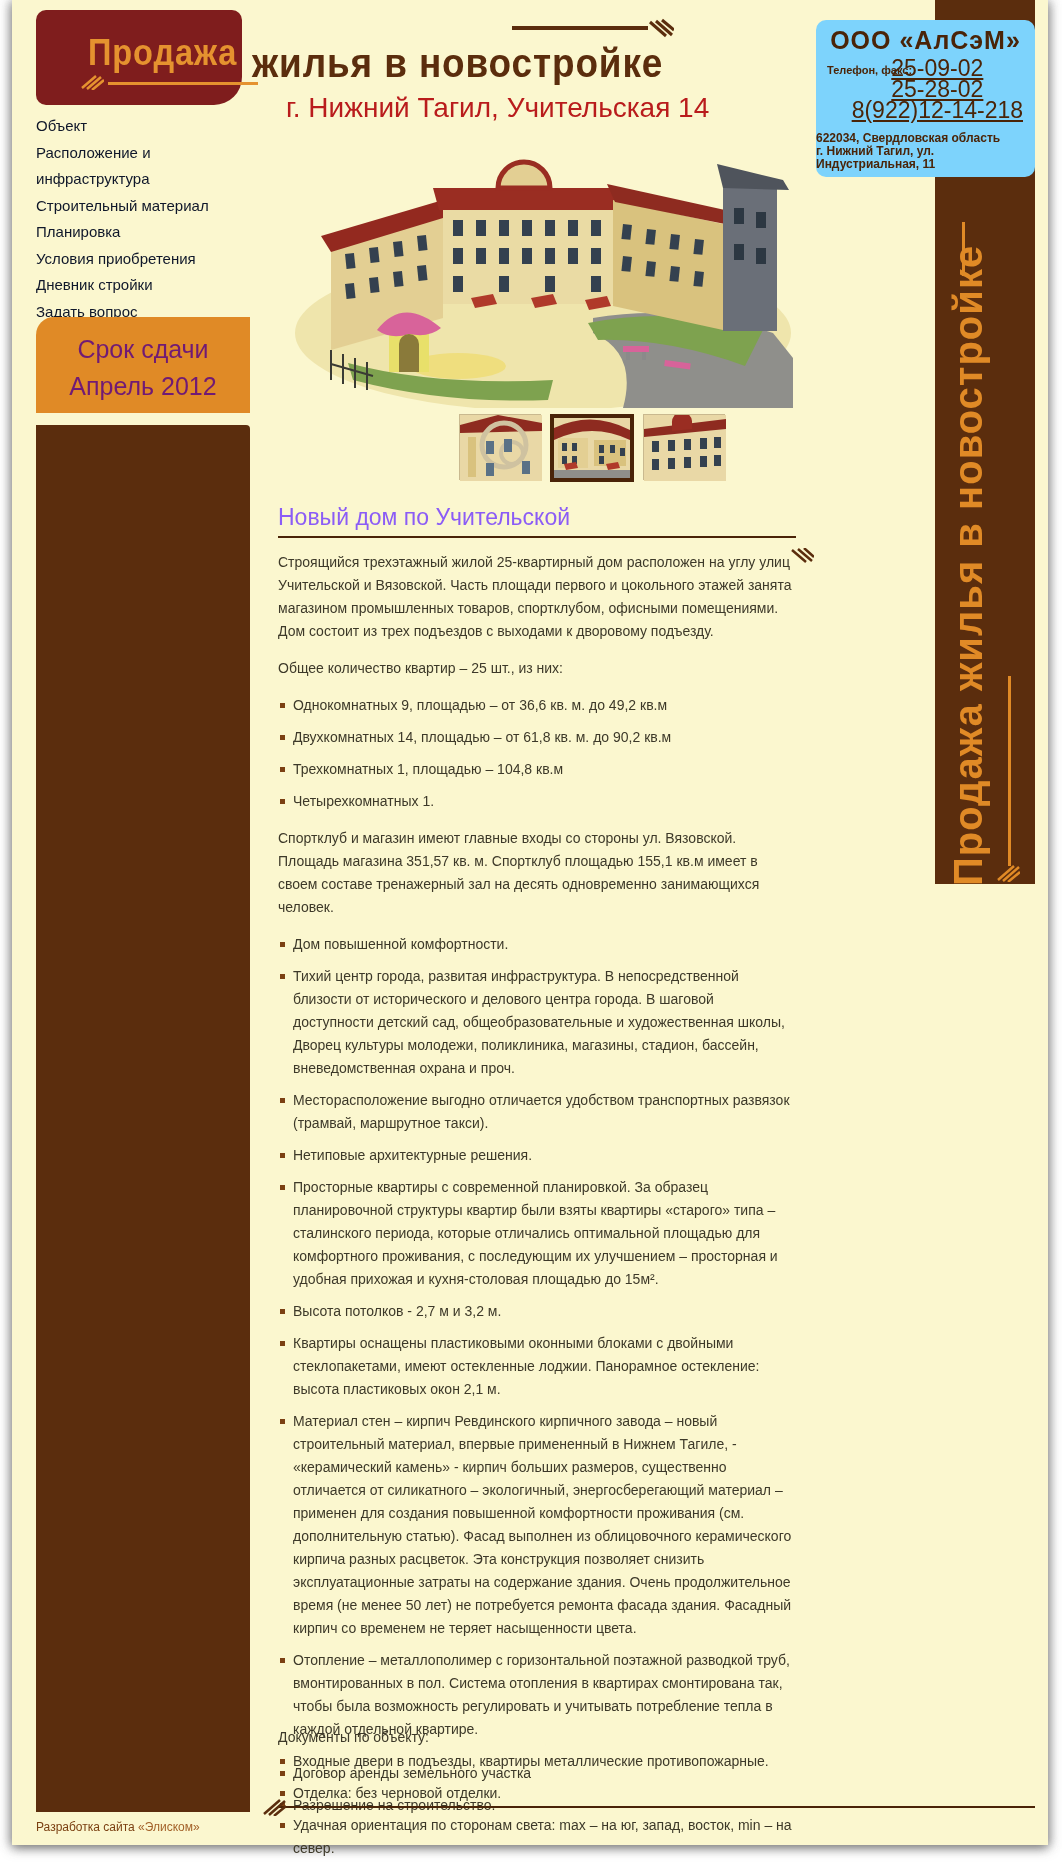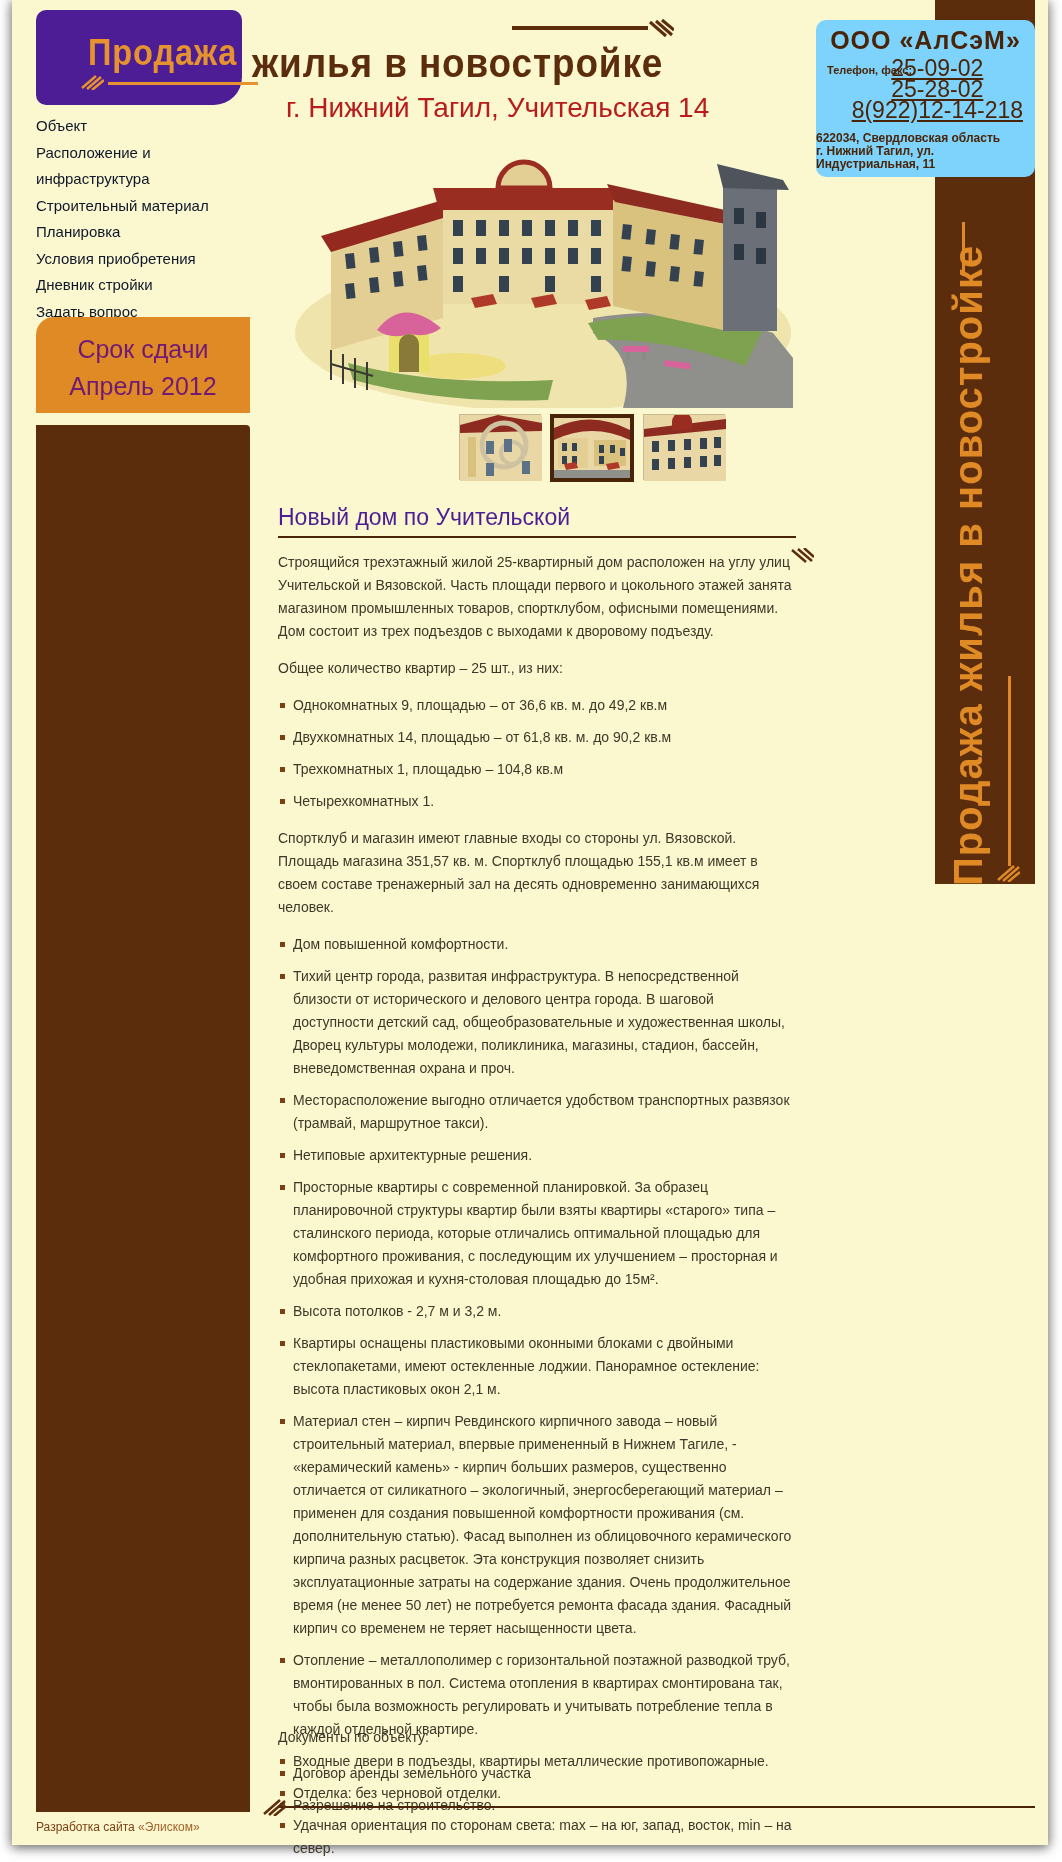--- a/index.html
+++ b/index.html
@@ -9,21 +9,21 @@
   }
   .sheet {
     position:absolute; left:12px; right:14px; top:0; bottom:17px;
     background:#FBF7CF;
     box-shadow:0 4px 10px rgba(70,70,70,.55), 4px 0 9px rgba(120,120,120,.35), -4px 0 9px rgba(120,120,120,.35);
   }
 
   
   .logo-box {
     position:absolute; left:36px; top:10px; width:206px; height:95px;
-    background:#4c1d95; border-radius:10px 10px 28px 10px; cursor:pointer;
+    background:#7f1d1d; border-radius:10px 10px 28px 10px; cursor:pointer;
   }
   .logo-word {
     position:absolute; left:52px; top:22px;
     font-size:37px; font-weight:bold; color:#E5922F;
     transform:scaleX(.88); transform-origin:left top; letter-spacing:1px;
     white-space:nowrap;
   }
   .logo-underline { position:absolute; left:72px; top:72px; width:150px; height:3px; background:#E5922F; }
   .brand-rest {
     position:absolute; left:252px; top:40px;
@@ -65,21 +65,21 @@
   .page-title { position:absolute; left:286px; top:92px; font-size:28px; color:#b91c1c; }
 
   .render { position:absolute; left:293px; top:128px; }
 
   .thumbs { position:absolute; left:459px; top:414px; display:flex; align-items:flex-start; gap:9px; }
   .thumb { width:82px; height:66px; border:1px solid #C9B98F; background:#E9D8A6; padding:0; cursor:pointer; display:block; }
   .thumb.selected { border:4px solid #4A2408; width:84px; height:68px; }
   .thumb svg { display:block; }
 
   .article { position:absolute; left:278px; top:506px; width:518px; color:#3D3929; font-size:14px; line-height:23px; }
-  .section-title { font-size:23px; color:#4c1d95; margin:0 0 7px 0; font-weight:400; }
+  .section-title { font-size:23px; color:#8b5cf6; margin:0 0 7px 0; font-weight:400; }
   .title-rule { height:2px; background:#4A2408; margin-bottom:13px; }
   .article p { margin:8px 0 14px 0; }
   .blist { list-style:none; margin:0 0 14px 0; padding:0; }
   .blist li { position:relative; padding-left:15px; margin-bottom:9px; }
   .blist li::before { content:""; position:absolute; left:2px; top:9px; width:5px; height:5px; background:#7B4012; }
 
   .docs { position:absolute; left:278px; top:1726px; width:518px; color:#3D3929; font-size:14px; line-height:23px; }
   .docs p { margin:0 0 13px 0; }
 
   .endline { position:absolute; left:278px; top:1806px; width:757px; height:2px; background:#4A2408; }

